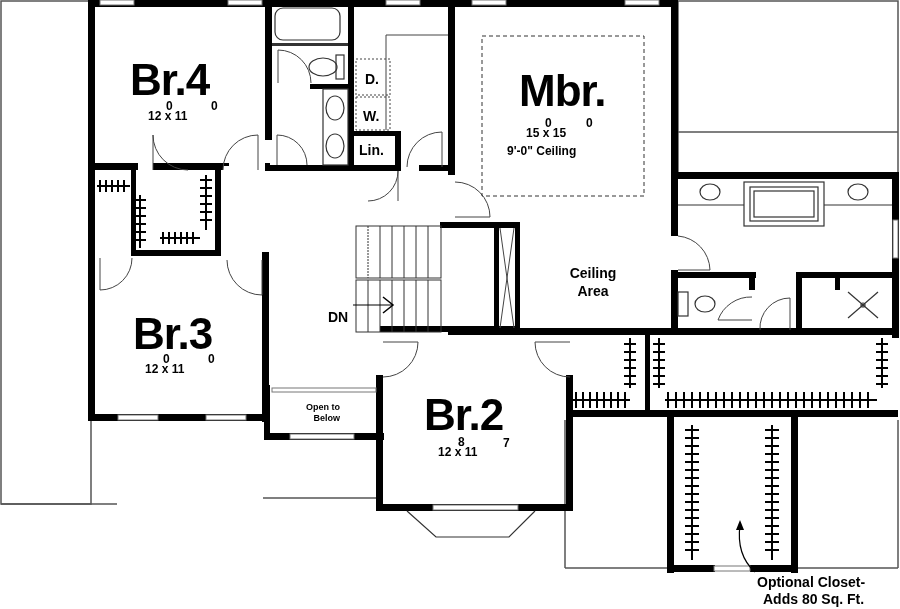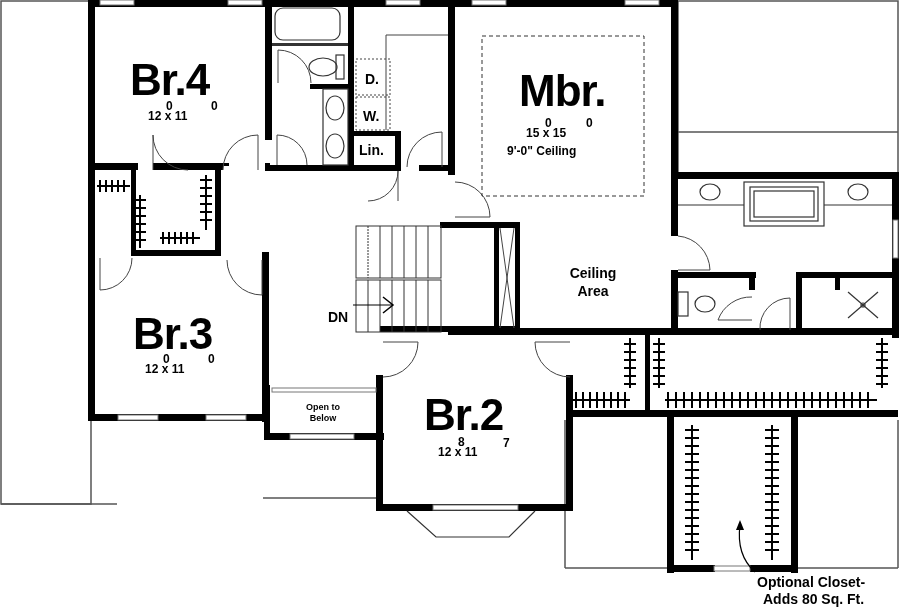--- a/index.html
+++ b/index.html
@@ -3,21 +3,21 @@
 <meta charset="utf-8">
 <style>
   html, body { margin: 0; padding: 0; background: #ffffff; }
   body { width: 900px; height: 609px; position: relative; overflow: hidden; font-family: "Liberation Sans", sans-serif; }
   #plan { position: absolute; left: 0; top: 0; width: 900px; height: 609px; }
   .lbl { position: absolute; color: #000; font-family: "Liberation Sans", sans-serif; font-weight: bold; white-space: nowrap; line-height: 1; }
   .room-big { font-size: 44px; letter-spacing: -1px; }
   .dim { font-size: 12px; }
   .sup { position: absolute; font-size: 12px; font-weight: bold; }
   .small { font-size: 14px; }
-  .tiny { font-size: 9px; line-height: 11px; text-align: center; }
+  .tiny { font-size: 9px; line-height: 11px; text-align: right; }
   .note { font-size: 14px; line-height: 17px; }
   .center { text-align: center; }
 </style>
 </head>
 <body>
 
 <svg id="plan" viewBox="0 0 900 609" xmlns="http://www.w3.org/2000/svg">
 
   <g fill="none" stroke="#555" stroke-width="1.5">
     <rect x="1" y="1" width="90" height="503"></rect>

